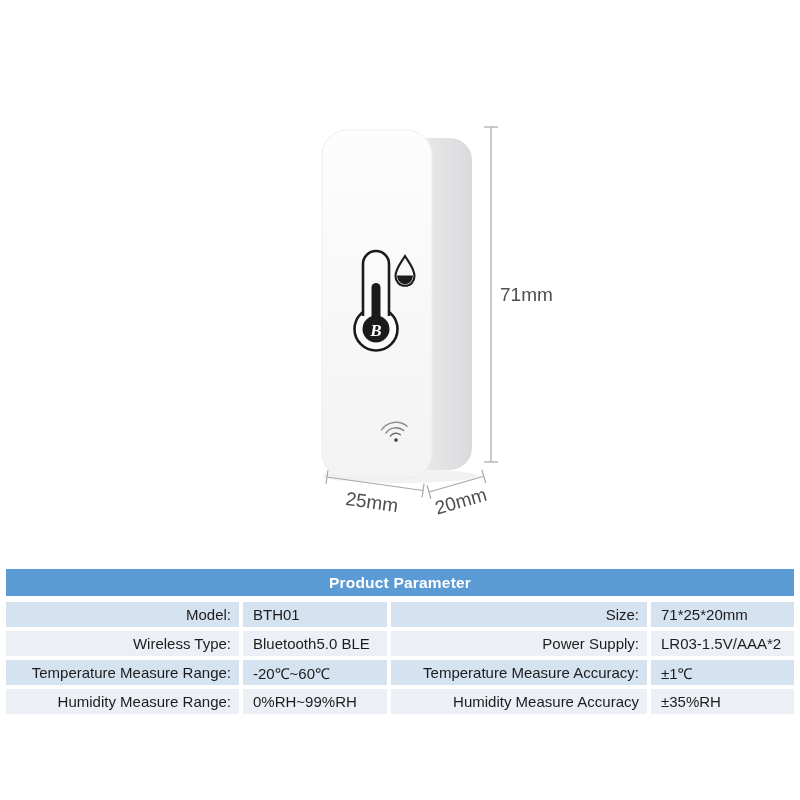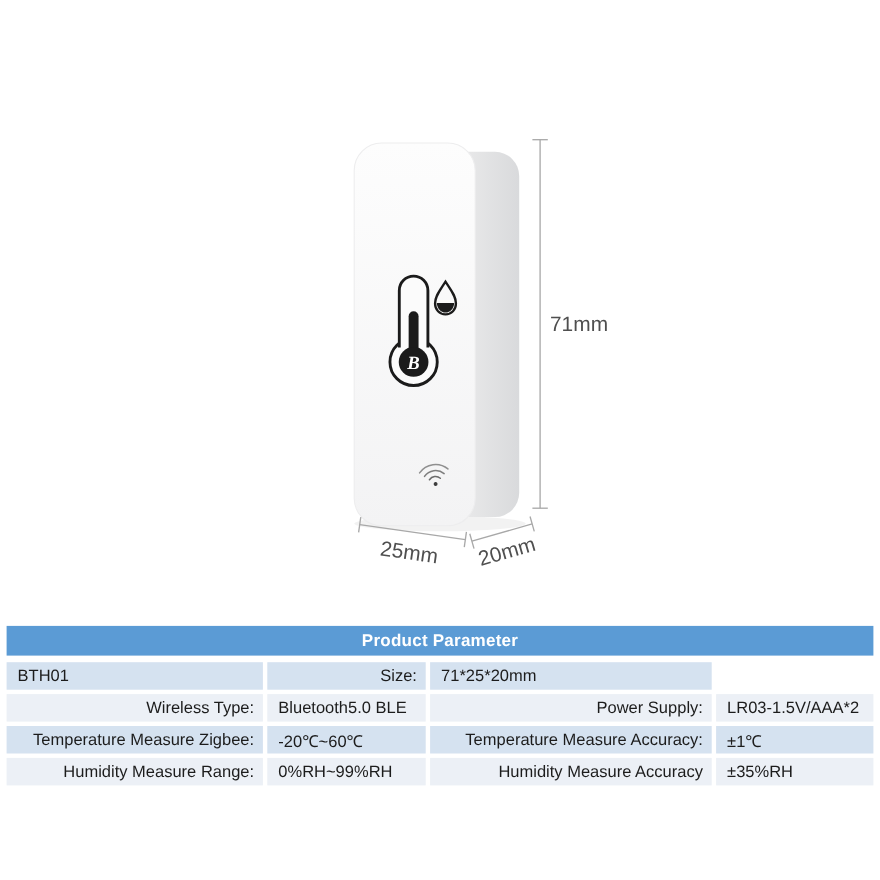--- a/index.html
+++ b/index.html
@@ -96,34 +96,35 @@
         <line x1="57" y1="-7" x2="57" y2="7"></line>
       </g>
       <text x="28" y="24" font-size="19" fill="#4f4f4f" text-anchor="middle">20mm</text>
     </g>
   </svg>
 
   <div class="ptable">
     <div class="thead">Product Parameter</div>
 
     <div class="trow r-odd">
+      <div class="cell lab">Model:</div>
       <div class="cell val">BTH01</div>
       <div class="cell lab">Size:</div>
       <div class="cell val">71*25*20mm</div>
     </div>
 
     <div class="trow r-even">
       <div class="cell lab">Wireless Type:</div>
       <div class="cell val">Bluetooth5.0 BLE</div>
       <div class="cell lab">Power Supply:</div>
       <div class="cell val">LR03-1.5V/AAA*2</div>
     </div>
 
     <div class="trow r-odd">
-      <div class="cell lab">Temperature Measure Zigbee:</div>
+      <div class="cell lab">Temperature Measure Range:</div>
       <div class="cell val">-20℃~60℃</div>
       <div class="cell lab">Temperature Measure Accuracy:</div>
       <div class="cell val">±1℃</div>
     </div>
 
     <div class="trow r-even">
       <div class="cell lab">Humidity Measure Range:</div>
       <div class="cell val">0%RH~99%RH</div>
       <div class="cell lab">Humidity Measure Accuracy</div>
       <div class="cell val">±35%RH</div>

